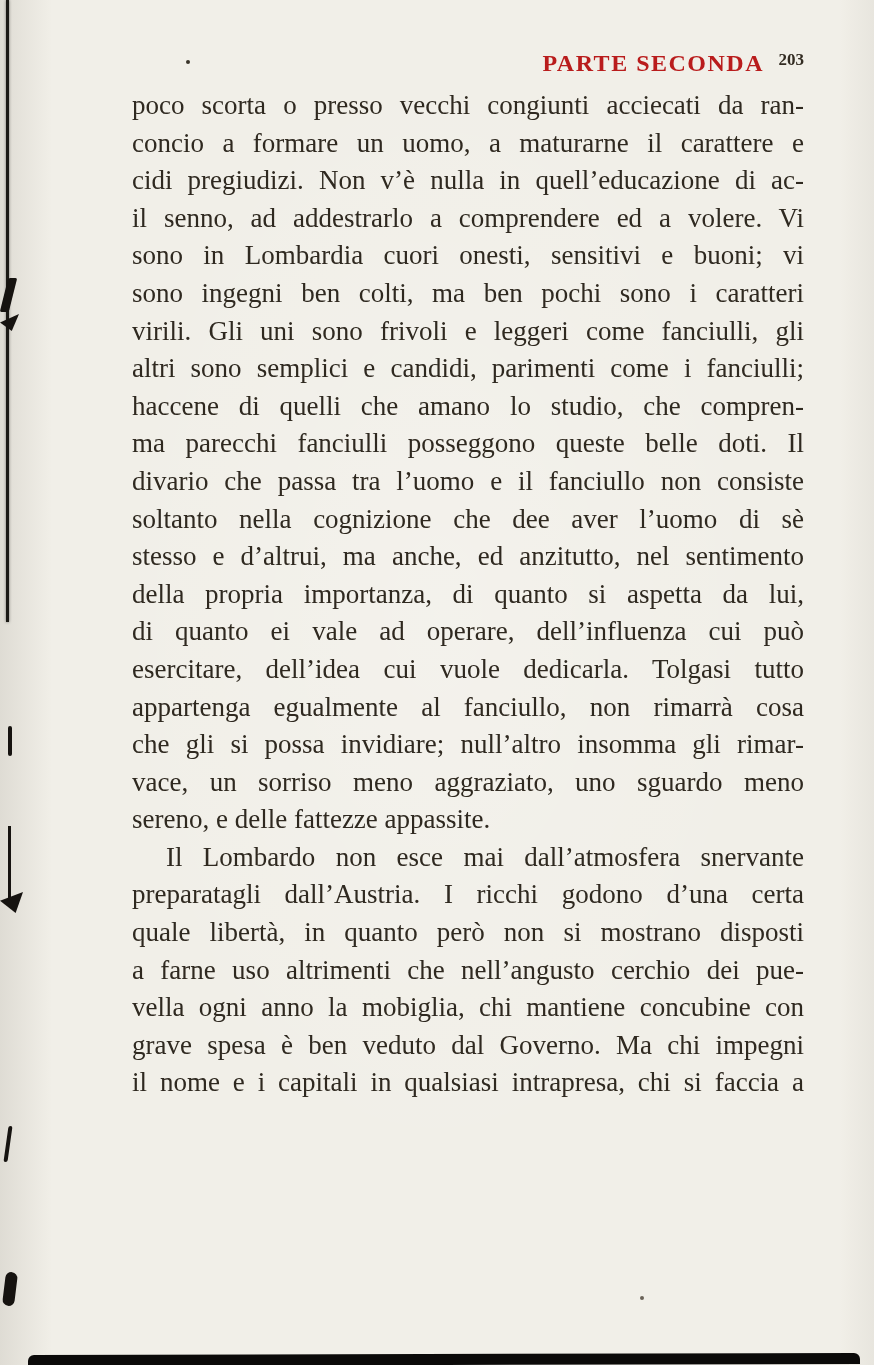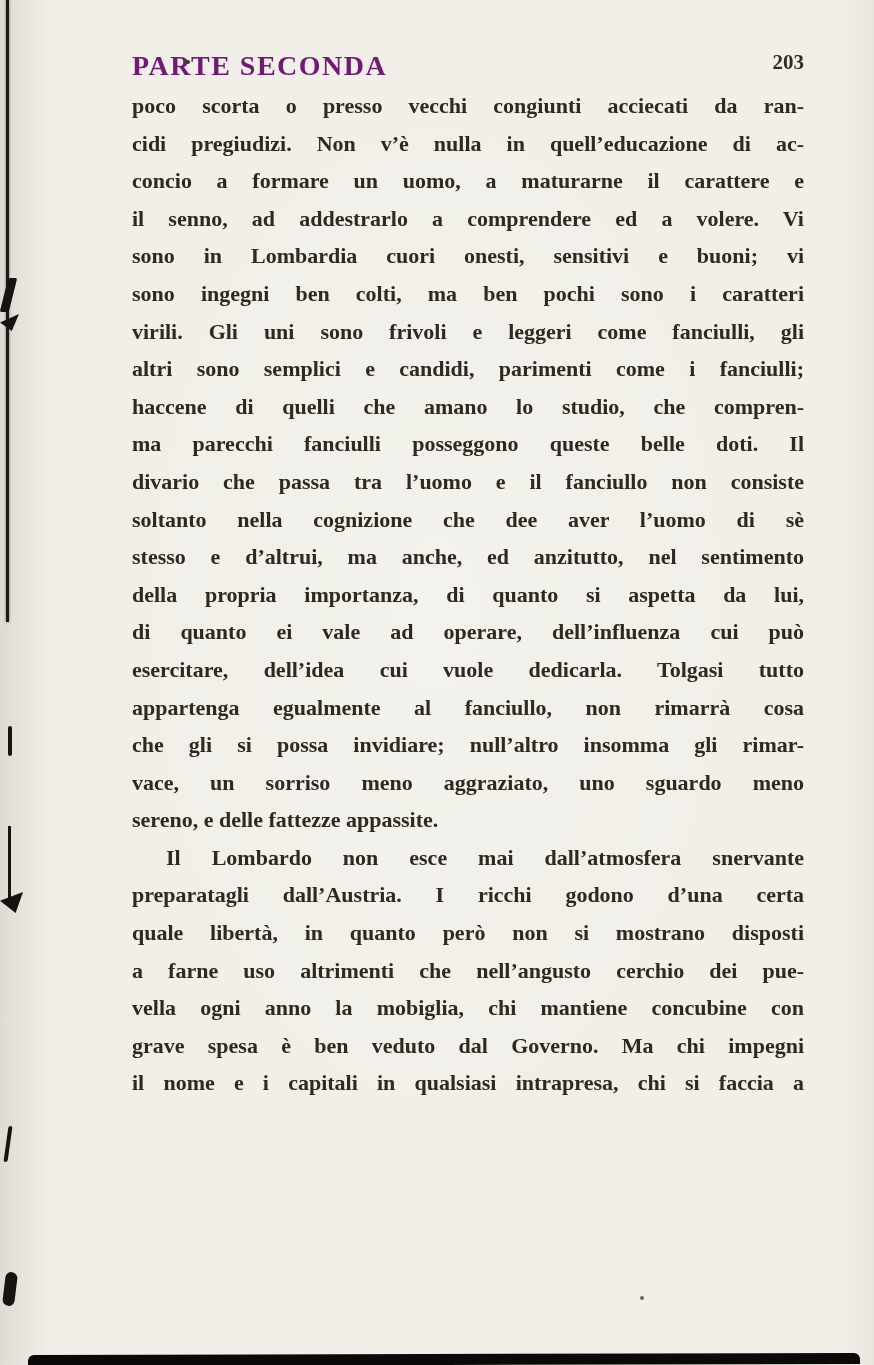--- a/index.html
+++ b/index.html
@@ -10,27 +10,27 @@
     color:#2f2920;
   }
   .vignette{
     position:absolute;inset:0;pointer-events:none;
     background:
       radial-gradient(ellipse at 50% 45%, rgba(255,255,255,0.18) 0%, rgba(0,0,0,0) 55%),
       linear-gradient(90deg, rgba(60,50,35,0.10) 0%, rgba(0,0,0,0) 6%, rgba(0,0,0,0) 96%, rgba(60,50,35,0.05) 100%);
   }
   .header{position:absolute;top:50px;left:132px;width:672px;height:30px;}
   .header-title{
-    position:absolute;left:0;right:40px;text-align:left;
-    font-weight:bold;font-size:28px;letter-spacing:1.5px;color:#701a75;
+    position:absolute;left:0;right:40px;text-align:right;
+    font-weight:bold;font-size:24px;letter-spacing:1.5px;color:#b91c1c;
   }
-  .page-number{position:absolute;right:0;top:0;font-size:21px;font-weight:bold;color:#332c22;}
+  .page-number{position:absolute;right:0;top:0;font-size:17px;font-weight:bold;color:#332c22;}
   .text-block{
     position:absolute;top:87px;left:132px;width:672px;
-    font-size:22px;line-height:37.6px;font-weight:bold;
+    font-size:27px;line-height:37.6px;
   }
   .paragraph{margin:0;}
   .line{text-align:justify;text-align-last:justify;}
   .line.left-last{text-align:justify;text-align-last:left;}
   .line.indent{padding-left:34px;}
   
   .mark{position:absolute;background:#161310;}
   .gutter-line{left:6px;top:0;width:3px;height:622px;background:#1b1915;box-shadow:0 0 3px rgba(0,0,0,.5);}
   .mark-a{left:4px;top:278px;width:9px;height:34px;transform:skewX(-14deg);border-radius:2px;}
   .mark-b{left:0;top:314px;width:19px;height:17px;clip-path:polygon(0 50%,100% 0,62% 100%);}
@@ -49,22 +49,22 @@
 <div class="vignette"></div>
 
 <div class="header">
   <div class="header-title">PARTE SECONDA</div>
   <div class="page-number">203</div>
 </div>
 
 <div class="text-block">
     <div class="paragraph">
       <div class="line">poco scorta o presso vecchi congiunti acciecati da ran-</div>
+      <div class="line">concio a formare un uomo, a maturarne il carattere e</div>
       <div class="line">cidi pregiudizi. Non v’è nulla in quell’educazione di ac-</div>
-      <div class="line">concio a formare un uomo, a maturarne il carattere e</div>
       <div class="line">il senno, ad addestrarlo a comprendere ed a volere. Vi</div>
       <div class="line">sono in Lombardia cuori onesti, sensitivi e buoni; vi</div>
       <div class="line">sono ingegni ben colti, ma ben pochi sono i caratteri</div>
       <div class="line">virili. Gli uni sono frivoli e leggeri come fanciulli, gli</div>
       <div class="line">altri sono semplici e candidi, parimenti come i fanciulli;</div>
       <div class="line">haccene di quelli che amano lo studio, che compren-</div>
       <div class="line">ma parecchi fanciulli posseggono queste belle doti. Il</div>
       <div class="line">divario che passa tra l’uomo e il fanciullo non consiste</div>
       <div class="line">soltanto nella cognizione che dee aver l’uomo di sè</div>
       <div class="line">stesso e d’altrui, ma anche, ed anzitutto, nel sentimento</div>

